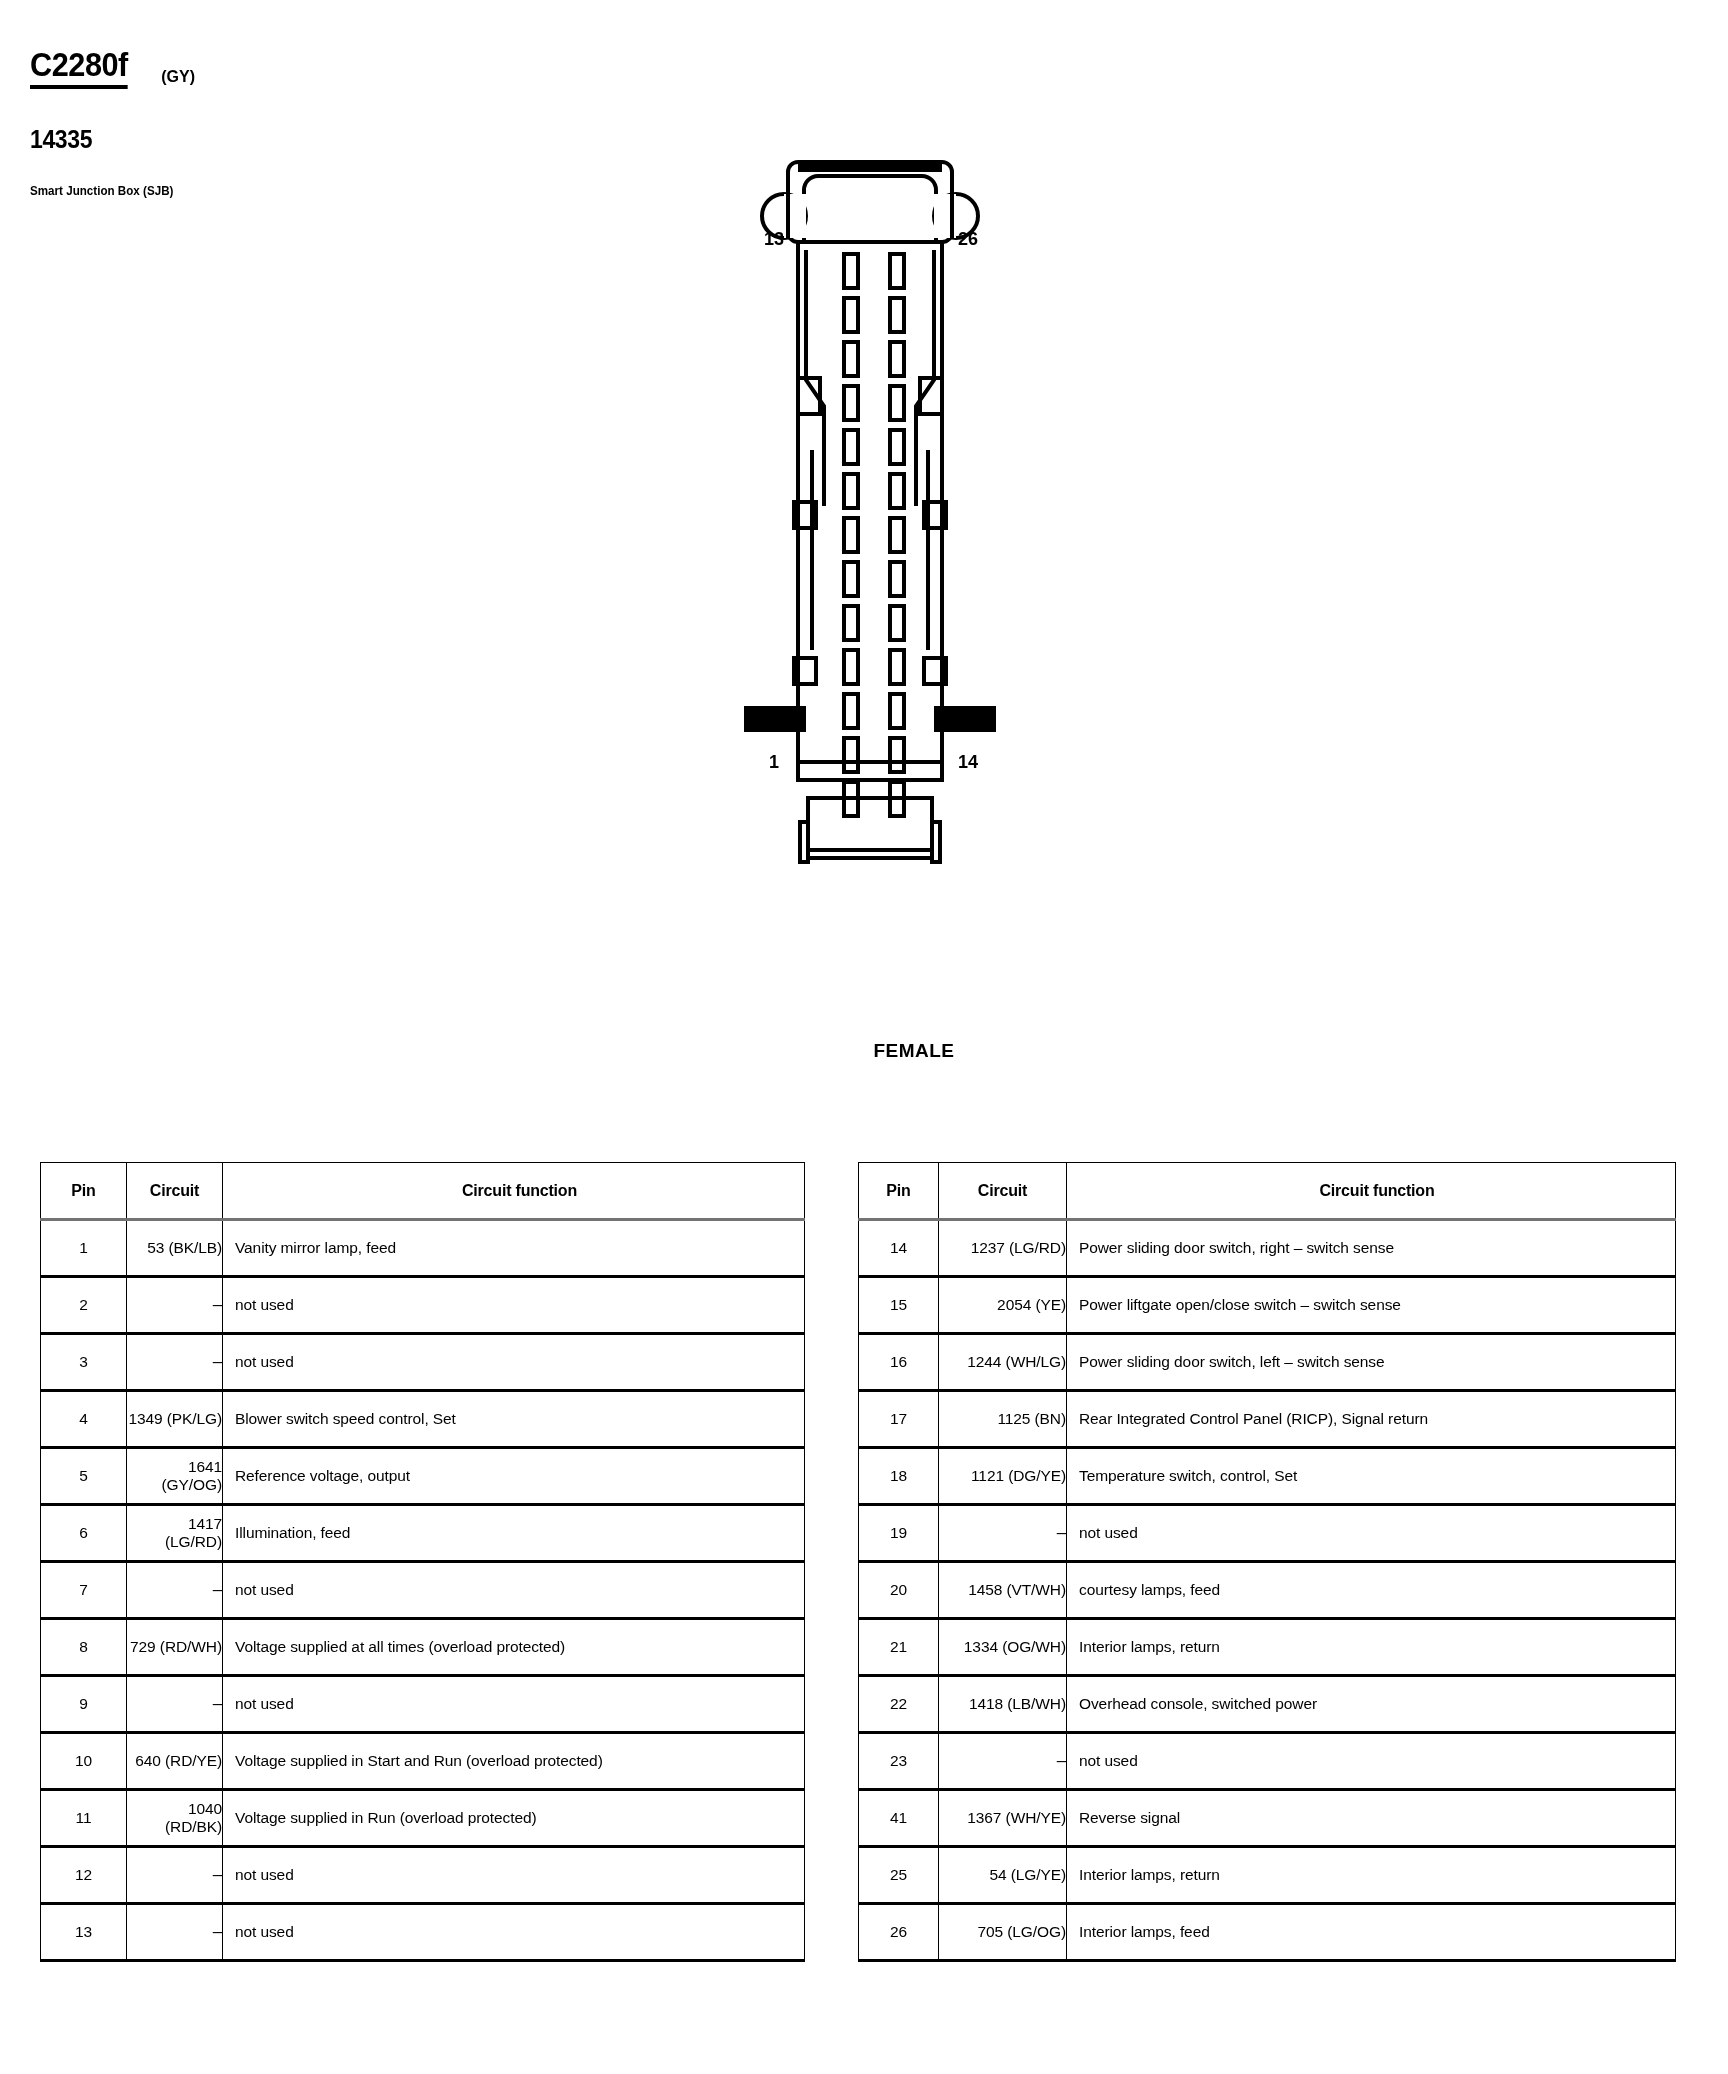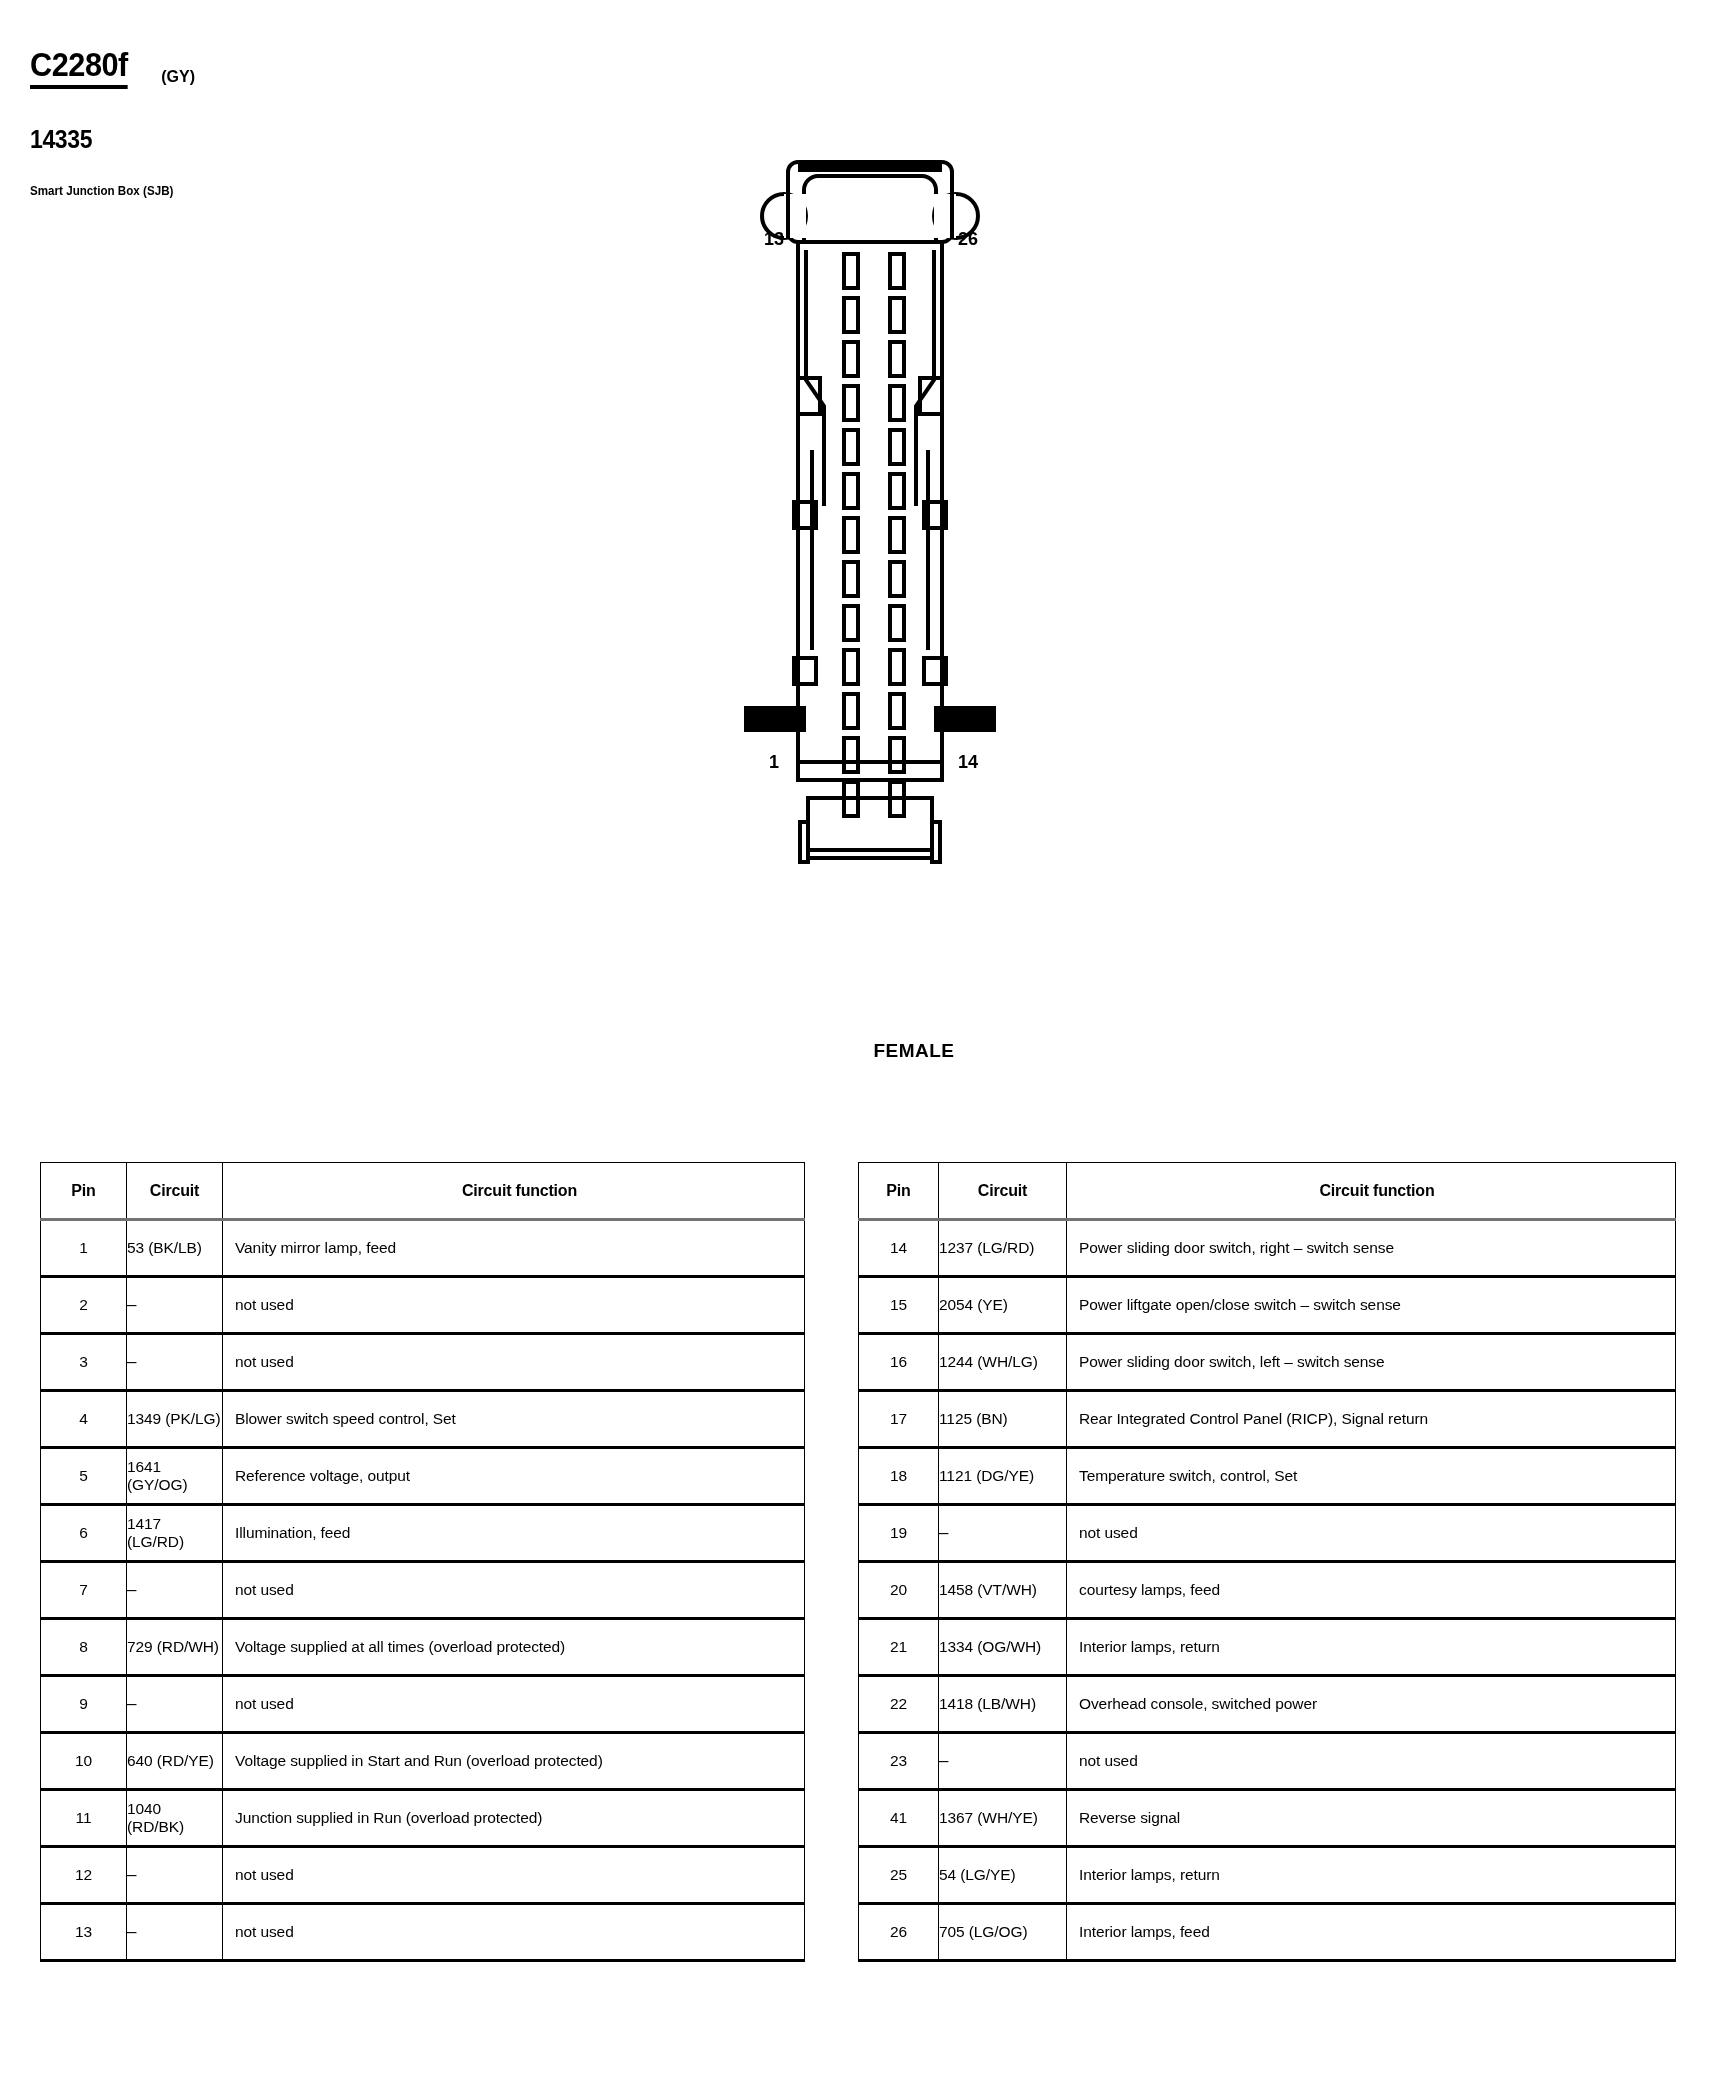--- a/index.html
+++ b/index.html
@@ -98,21 +98,21 @@
     text-align: center;
     font-size: 16px;
     border-bottom: 3px solid #737373;
     letter-spacing: -0.2px;
   }
   .pin-table tbody tr td { border-top: 3px solid #000; }
   .pin-table tbody tr:first-child td { border-top: none; }
   .pin-table tbody tr:last-child td { border-bottom: 3.5px solid #000; }
 
   .col-pin     { width: 86px;  text-align: center; }
-  .col-circuit { width: 96px;  text-align: left; }
+  .col-circuit { width: 96px;  text-align: right; }
   .col-func    { padding-left: 12px !important; text-align: left; }
   #table-right .col-circuit { width: 128px; }
   #table-right .col-pin { width: 80px; }
 
   .pin-table tbody td { letter-spacing: -0.1px; }
   .dash { font-size: 17px; }
 </style>
 </head>
 <body>
 
@@ -263,21 +263,21 @@
         <td class="col-func">not used</td>
       </tr>
       <tr>
         <td class="col-pin">10</td>
         <td class="col-circuit">640 (RD/YE)</td>
         <td class="col-func">Voltage supplied in Start and Run (overload protected)</td>
       </tr>
       <tr>
         <td class="col-pin">11</td>
         <td class="col-circuit">1040 (RD/BK)</td>
-        <td class="col-func">Junction supplied in Run (overload protected)</td>
+        <td class="col-func">Voltage supplied in Run (overload protected)</td>
       </tr>
       <tr>
         <td class="col-pin">12</td>
         <td class="col-circuit dash">–</td>
         <td class="col-func">not used</td>
       </tr>
       <tr>
         <td class="col-pin">13</td>
         <td class="col-circuit dash">–</td>
         <td class="col-func">not used</td>

